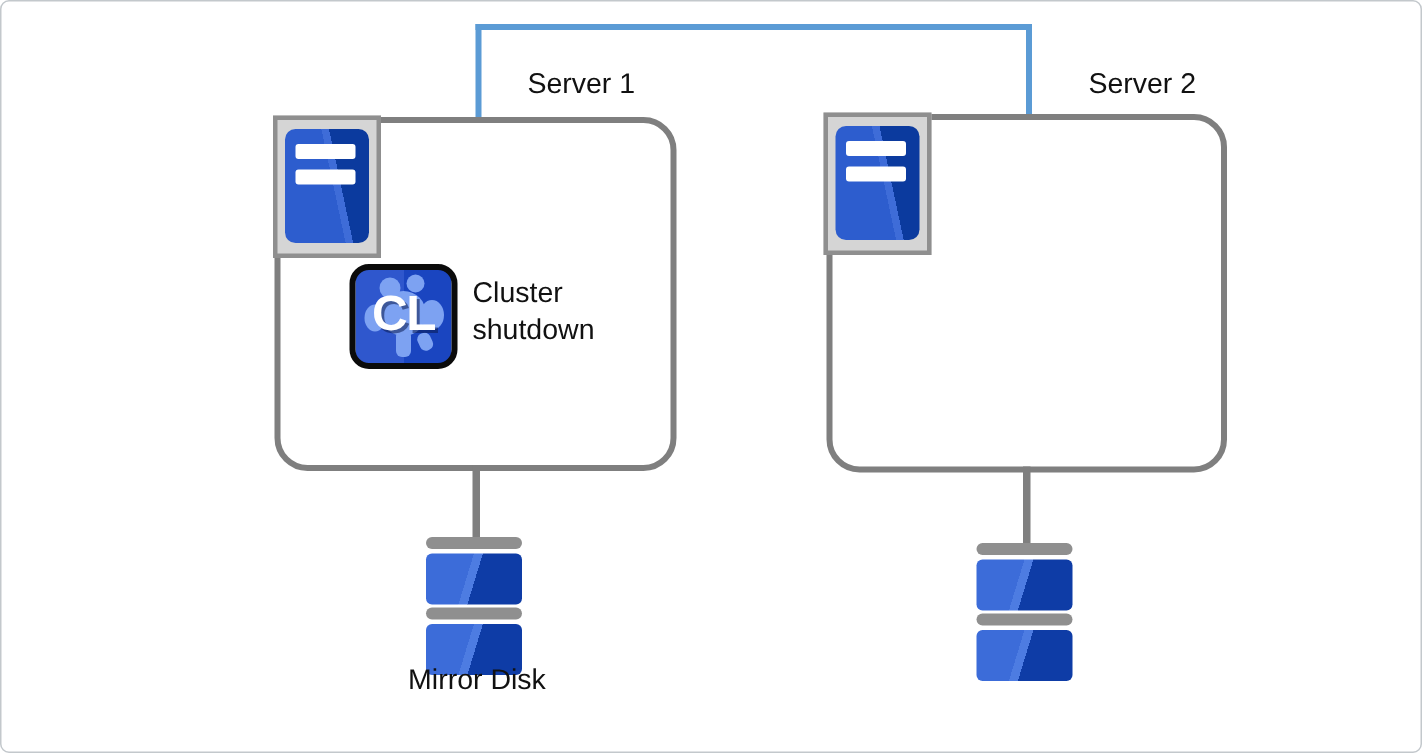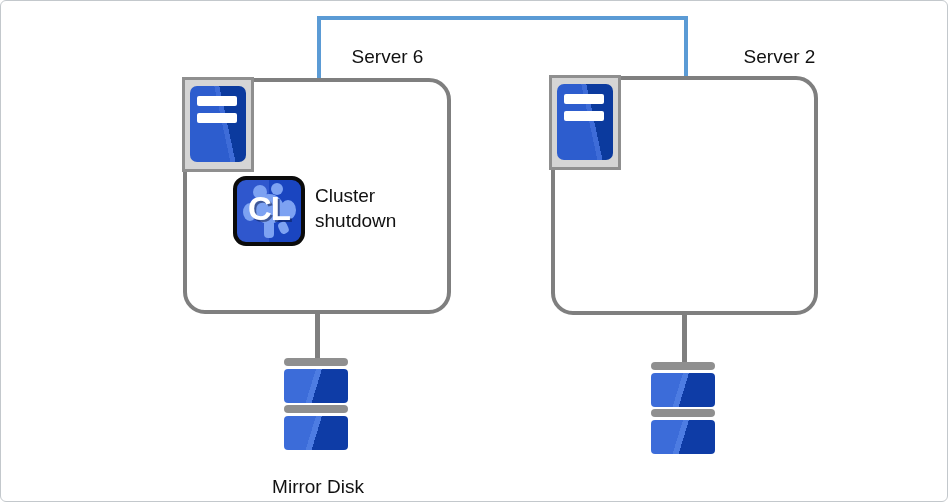--- a/index.html
+++ b/index.html
@@ -8,21 +8,21 @@
     border:1px solid #c3c8cc;border-radius:6px;overflow:hidden;
   }
   
   .hconn{position:absolute;left:316px;top:15px;width:371px;height:4px;background:var(--link-blue,#5B9BD5);}
   .vconn{position:absolute;width:4px;background:var(--link-blue,#5B9BD5);}
   .v1{left:316px;top:15px;height:62px;}
   .v2{left:683px;top:15px;height:60px;}
   
   .lbl{position:absolute;font-size:19px;color:var(--text,#111);text-align:center;width:115px;}
   .s1{left:329px;top:45px;}
-  .s2{left:721px;top:45px;}
+  .s2{left:703px;top:45px;}
   
   .sbox{position:absolute;background:#fff;border:4px solid var(--box-border,#7f7f7f);border-radius:22px;}
   .b1{left:182px;top:77px;width:260px;height:228px;}
   .b2{left:550px;top:75px;width:259px;height:231px;}
   
   .sframe{position:absolute;width:66px;height:89px;background:var(--frame-fill,#d5d5d5);border:3px solid var(--frame-border,#8f8f8f);}
   .f1{left:181px;top:76px;}
   .f2{left:548px;top:74px;}
   .tower{
     position:absolute;left:5px;top:6px;width:56px;height:76px;border-radius:7px;
@@ -51,32 +51,32 @@
   
   .disk{position:absolute;width:64px;}
   .disk1{left:283px;top:357px;}
   .disk2{left:650px;top:361px;}
   .dbar{width:64px;height:8px;border-radius:4px;background:var(--disk-bar,#8f8f8f);}
   .platter{
     width:64px;height:34px;border-radius:4px;margin:3px 0 2px 0;
     background:linear-gradient(107deg,var(--disk-blue,#3c6cd9) 0%,var(--disk-blue,#3c6cd9) 43%,#4d7ce2 43%,#4d7ce2 51%,var(--disk-blue-dark,#0e3ca6) 51%);
   }
   
-  .disklabel{position:absolute;left:252px;top:475px;width:130px;text-align:center;font-size:19px;color:var(--text,#111);}
+  .disklabel{position:absolute;left:252px;top:442px;width:130px;text-align:center;font-size:19px;color:var(--text,#111);}
 </style>
 </head>
 <body>
 
 <div class="canvas">
 
   <div class="hconn"></div>
   <div class="vconn v1"></div>
   <div class="vconn v2"></div>
 
-  <div class="lbl s1">Server 6</div>
+  <div class="lbl s1">Server 1</div>
   <div class="lbl s2">Server 2</div>
 
   <div class="sbox b1"></div>
   <div class="sbox b2"></div>
 
   <div class="sframe f1">
     <div class="tower">
       <div class="tbar tbar1"></div>
       <div class="tbar tbar2"></div>
     </div>

